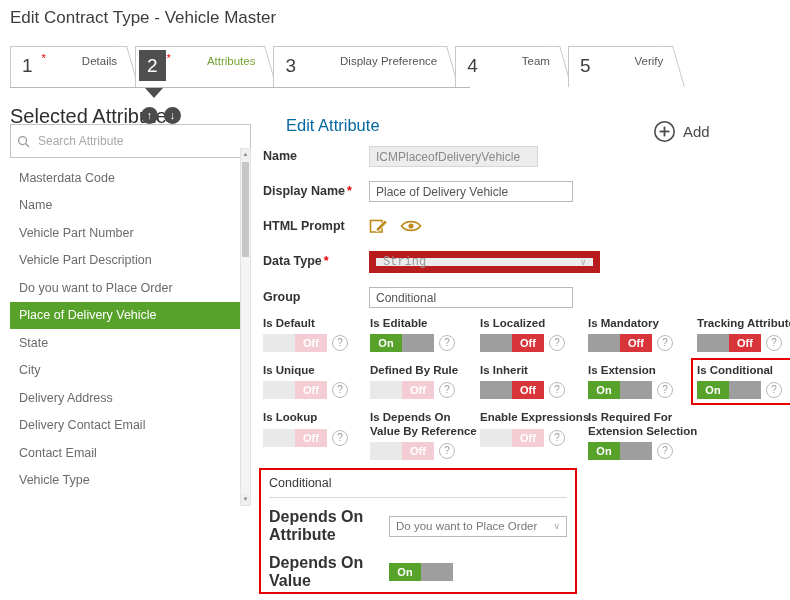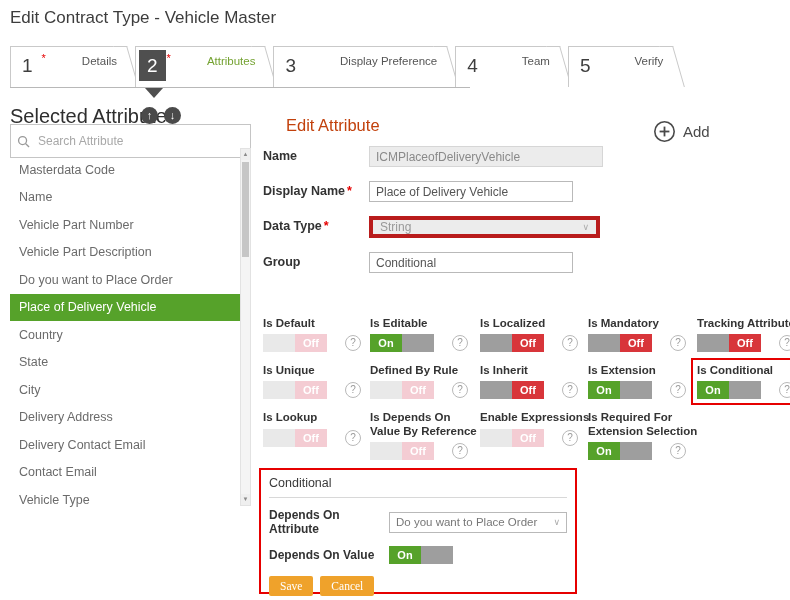--- a/index.html
+++ b/index.html
@@ -32,76 +32,76 @@
               background:#4a4a4a; color:#fff; font-size:11px; line-height:17px; text-align:center;
               border:none; padding:0; cursor:pointer; font-family:inherit; }
   .move-up { left:141px; } .move-down { left:164px; }
 
   .search-box { position:absolute; left:10px; top:124px; width:241px; height:24px; box-sizing:border-box;
               border:1px solid #c5c5c5; background:#fff; display:flex; align-items:center; padding:16px 6px; gap:6px; }
   .search-icon { color:#999; display:flex; }
   .search-box input { flex:1; border:none; outline:none; font-size:12px; color:#666; font-family:inherit; background:transparent; }
   .search-box input::placeholder { color:#a8a8a8; }
 
-  .attr-list { position:absolute; left:10px; top:156px; width:230px; }
+  .attr-list { position:absolute; left:10px; top:164px; width:230px; }
   .attr-item { height:27.5px; display:flex; align-items:center; padding-left:9px; box-sizing:border-box;
                font-size:12.5px; color:#6b6b6b; cursor:pointer; }
   .attr-item.selected { background:var(--selected-item-green,#56a22a); color:#fff; }
 
   .scrollbar { position:absolute; left:240px; top:148px; width:11px; height:358px; box-sizing:border-box;
                background:#f4f4f4; border:1px solid #e2e2e2; }
   .scroll-arrow { height:11px; font-size:6px; color:#8a8a8a; text-align:center; line-height:11px; background:#efefef; cursor:pointer; }
   .scroll-down-box { position:absolute; bottom:0; left:0; right:0; }
   .scroll-thumb { position:absolute; top:13px; left:1px; width:7px; height:95px; background:#c6c6c6; cursor:grab; }
 
   
-  .editor-title { position:absolute; left:286px; top:116px; font-size:16.5px; color:#c2410c; }
+  .editor-title { position:absolute; left:286px; top:116px; font-size:16.5px; color:#0369a1; }
   .add-btn { position:absolute; left:653px; top:120px; display:flex; align-items:center; gap:7px;
              background:none; border:none; padding:0; cursor:pointer; font-family:inherit; font-size:15px; color:#4a4a4a; }
   .add-icon { display:flex; color:#4a4a4a; }
 
   .form { position:absolute; left:263px; top:146px; width:430px; }
   .frow { display:flex; margin-bottom:14px; min-height:21px; align-items:flex-start; }
   .flabel { width:106px; flex:0 0 106px; font-size:12.5px; font-weight:bold; color:#333; padding-top:3px; }
   .req { color:var(--annotation-red,#cc1111); margin-left:2px; font-weight:bold; }
   input.txt { width:204px; height:21px; box-sizing:border-box; border:1px solid #b9b9b9; background:#fff;
               font-size:12px; color:#555; padding:0 6px; font-family:inherit; }
-  input.txt.ro { background:#ececec; border-color:#d6d6d6; color:#8a8a8a; width:234px; }
+  input.txt.ro { background:#ececec; border-color:#d6d6d6; color:#8a8a8a; width:169px; }
   .prompt-icons { display:flex; align-items:center; gap:11px; padding-top:1px; color:var(--icon-amber,#bf8b1d); }
   .prompt-icons span { display:flex; cursor:pointer; }
-  .fake-select { height:22px; box-sizing:border-box; border:4px solid #b91c1c; background:#ececec;
+  .fake-select { height:22px; box-sizing:border-box; border:7px solid #b91c1c; background:#ececec;
               display:flex; align-items:center; justify-content:space-between; padding:0 7px;
-              font-size:12px; color:#999; width:231px; cursor:default; }
+              font-size:12px; color:#999; width:231px; cursor:default;font-family:Liberation Mono, monospace; }
   .chev { color:#aaa; font-size:9px; }
 
   
   .toggle-grid { position:absolute; left:263px; top:317px; width:527px; display:grid;
                  grid-template-columns:107px 110px 108px 109px 93px; row-gap:12px; }
   .toggle-cell { display:flex; flex-direction:column; gap:4px; }
   .toggle-cell.highlighted { outline:2px solid var(--annotation-red,#e60000); outline-offset:4px; }
   .toggle-label { font-size:11.5px; font-weight:bold; color:#333; line-height:1.15; white-space:pre; min-height:13px; }
-  .toggle-row { display:flex; align-items:center; gap:18px; }
+  .toggle-row { display:flex; align-items:center; gap:5px; }
   .switch { width:64px; height:18px; display:flex; font-size:11px; font-weight:bold; cursor:pointer; flex:0 0 64px; }
   .seg { width:32px; height:18px; line-height:18px; text-align:center; color:#fff; }
   .switch.on  .segl { background:var(--green-on,#56a22a); }
   .switch.on  .segr { background:var(--toggle-gray,#9e9e9e); }
   .switch.off .segl { background:var(--toggle-gray,#9e9e9e); }
   .switch.off .segr { background:var(--red-off,#d8353a); }
   .switch.disabled .segl { background:var(--pale-off-track,#e9e9e9); }
   .switch.disabled .segr { background:var(--pale-off-bg,#f4ccd3); color:#fff; }
   .help { width:14px; height:14px; flex:0 0 14px; border-radius:50%; border:1px solid #b9b9b9; color:#9a9a9a;
           font-size:10px; line-height:14px; text-align:center; cursor:help; }
 
   
   .cond-box { position:absolute; left:259px; top:468px; width:318px; height:126px; box-sizing:border-box;
               border:2px solid var(--annotation-red,#e60000); padding:6px 8px; background:#fff; }
   .cond-title { font-size:12.5px; color:#3a3a3a; }
   .cond-divider { border:none; border-top:1px solid #d8d8d8; margin:7px 0 10px; }
   .crow { display:flex; align-items:center; margin-bottom:10px; }
-  .clabel { width:120px; flex:0 0 120px; font-size:12px; font-weight:bold; color:#333; }
+  .clabel { width:120px; flex:0 0 120px; font-size:16px; font-weight:bold; color:#333; }
   .cond-select { width:178px; height:21px; box-sizing:border-box; border:1px solid #b9b9b9; background:#fff;
               display:flex; align-items:center; justify-content:space-between; padding:0 6px;
               font-size:11.5px; color:#777; cursor:pointer; }
   .btns { margin-top:12px; display:flex; gap:7px; }
   .btn { background:var(--orange-button,#efa22b); color:#fff; border:none; border-radius:2px;
          font-size:11.5px; padding:4px 11px; font-family:Liberation Serif, serif; cursor:pointer; }
 </style>
 </head>
 <body>
 
@@ -148,21 +148,20 @@
     <input type="text" placeholder="Search Attribute" style="">
   </div>
 
   <div class="attr-list">
       <div class="attr-item">Masterdata Code</div>
       <div class="attr-item">Name</div>
       <div class="attr-item">Vehicle Part Number</div>
       <div class="attr-item">Vehicle Part Description</div>
       <div class="attr-item">Do you want to Place Order</div>
       <div class="attr-item selected">Place of Delivery Vehicle</div>
-      <div class="attr-item">Country</div>
       <div class="attr-item">State</div>
       <div class="attr-item">City</div>
       <div class="attr-item">Delivery Address</div>
       <div class="attr-item">Delivery Contact Email</div>
       <div class="attr-item">Contact Email</div>
       <div class="attr-item">Vehicle Type</div>
     </div>
 
   <div class="scrollbar">
     <div class="scroll-arrow">▲</div>
@@ -185,20 +184,37 @@
   <div class="form">
     <div class="frow">
       <span class="flabel">Name</span>
       <input class="txt ro" readonly="" value="ICMPlaceofDeliveryVehicle" style="">
     </div>
     <div class="frow">
       <span class="flabel"><span>Display Name</span><span class="req">*</span></span>
       <input class="txt" value="Place of Delivery Vehicle" style="">
     </div>
     <div class="frow">
+      <span class="flabel">HTML Prompt</span>
+      <span class="prompt-icons">
+        <span>
+          <svg width="20" height="18" viewBox="0 0 20 18">
+              <rect x="1.5" y="3.5" width="11.5" height="11.5" fill="none" stroke="currentColor" stroke-width="1.6"></rect>
+              <path d="M7.5 11.5 L15.8 3 L18.2 5.4 L9.9 13.9 L7 14.4 Z" fill="currentColor" stroke="#ffffff" stroke-width="0.9"></path>
+            </svg>
+        </span>
+        <span>
+          <svg width="22" height="16" viewBox="0 0 22 16">
+              <path d="M1.5 8 C 5.5 2.2, 16.5 2.2, 20.5 8 C 16.5 13.8, 5.5 13.8, 1.5 8 Z" fill="none" stroke="currentColor" stroke-width="1.6"></path>
+              <circle cx="11" cy="8" r="2.6" fill="currentColor"></circle>
+            </svg>
+        </span>
+      </span>
+    </div>
+    <div class="frow">
       <span class="flabel"><span>Data Type</span><span class="req">*</span></span>
       <div class="fake-select">
         <span>String</span>
         <span class="chev">∨</span>
       </div>
     </div>
     <div class="frow">
       <span class="flabel">Group</span>
       <input class="txt" value="Conditional" style="">
     </div>

